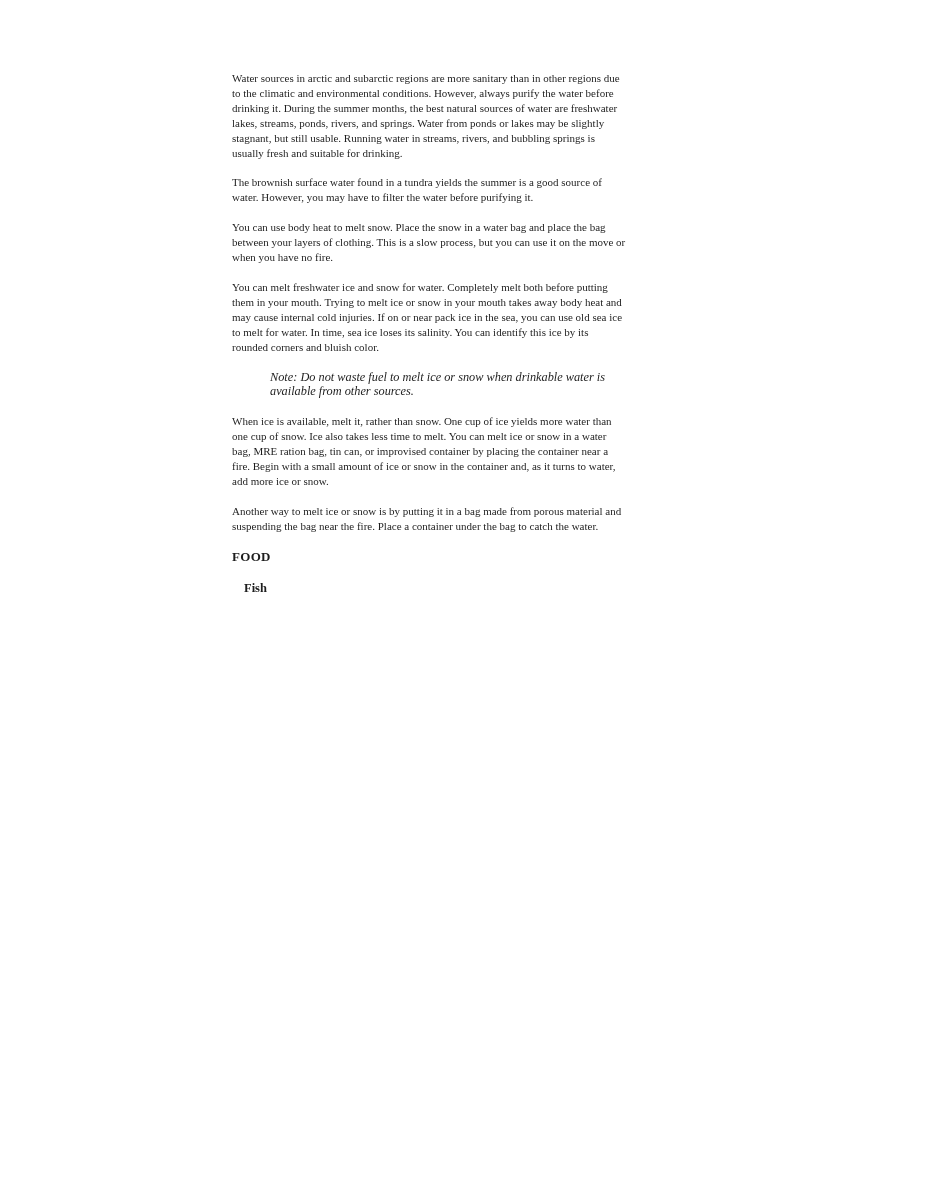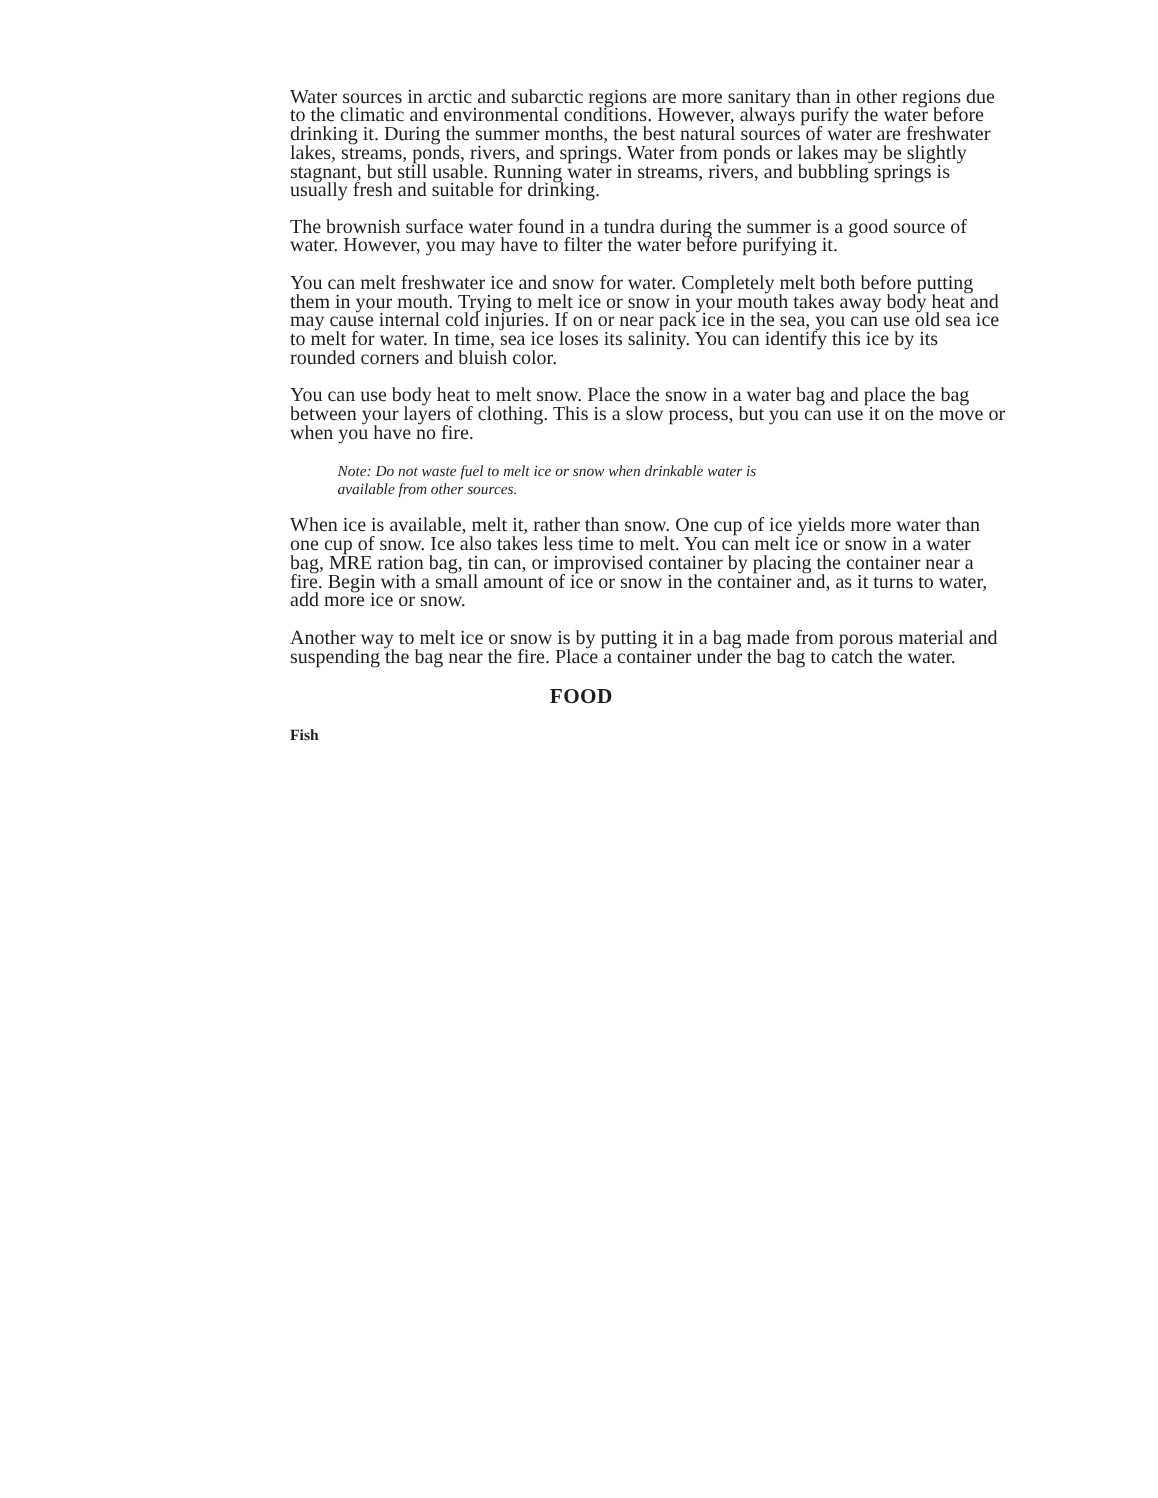--- a/index.html
+++ b/index.html
@@ -16,75 +16,74 @@
     -webkit-font-smoothing: antialiased;
   }
   .page-content {
     position: absolute;
     left: 232px;
     top: 71px;
     width: 466px;
   }
   p.body-para {
     margin: 0 0 15px 0;
-    font-size: 16px;
+    font-size: 11px;
     line-height: 14.9px;
     white-space: pre;
     color: #1e1e1e;
   }
   .note-block {
     margin: 0 0 15px 38px;
     font-size: 12.3px;
     line-height: 14.9px;
     white-space: pre;
     font-style: italic;
   }
   .inline-italic {
   }
   h2.section-heading {
     margin: 6px 0 16px 0;
-    font-size: 17px;
+    font-size: 13px;
     line-height: 16px;
     font-weight: bold;
-    text-align: center;
     letter-spacing: 0.3px;
     white-space: pre;
   }
   h3.sub-heading {
-    margin: 0;
+    margin: 12px;
     font-size: 12.5px;
     line-height: 14.9px;
     font-weight: bold;
     white-space: pre;
   }
 </style>
 </head>
 <body>
 
 <div class="page-content">
 
   <p class="body-para"><span>Water sources in arctic and subarctic regions are more sanitary than in other regions due
 to the climatic and environmental conditions. However, </span><span class="inline-italic">always purify</span><span> the water before
 drinking it. During the summer months, the best natural sources of water are freshwater
 lakes, streams, ponds, rivers, and springs. Water from ponds or lakes may be slightly
 stagnant, but still usable. Running water in streams, rivers, and bubbling springs is
 usually fresh and suitable for drinking.</span></p>
 
-  <p class="body-para">The brownish surface water found in a tundra during the summer is a good source of
+  <p class="body-para">The brownish surface water found in a tundra yields the summer is a good source of
 water. However, you may have to filter the water before purifying it.</p>
+
+  <p class="body-para">You can use body heat to melt snow. Place the snow in a water bag and place the bag
+between your layers of clothing. This is a slow process, but you can use it on the move or
+when you have no fire.</p>
 
   <p class="body-para">You can melt freshwater ice and snow for water. Completely melt both before putting
 them in your mouth. Trying to melt ice or snow in your mouth takes away body heat and
 may cause internal cold injuries. If on or near pack ice in the sea, you can use old sea ice
 to melt for water. In time, sea ice loses its salinity. You can identify this ice by its
 rounded corners and bluish color.</p>
-
-  <p class="body-para">You can use body heat to melt snow. Place the snow in a water bag and place the bag
-between your layers of clothing. This is a slow process, but you can use it on the move or
-when you have no fire.</p>
 
   <div class="note-block">Note: Do not waste fuel to melt ice or snow when drinkable water is
 available from other sources.</div>
 
   <p class="body-para">When ice is available, melt it, rather than snow. One cup of ice yields more water than
 one cup of snow. Ice also takes less time to melt. You can melt ice or snow in a water
 bag, MRE ration bag, tin can, or improvised container by placing the container near a
 fire. Begin with a small amount of ice or snow in the container and, as it turns to water,
 add more ice or snow.</p>
 

